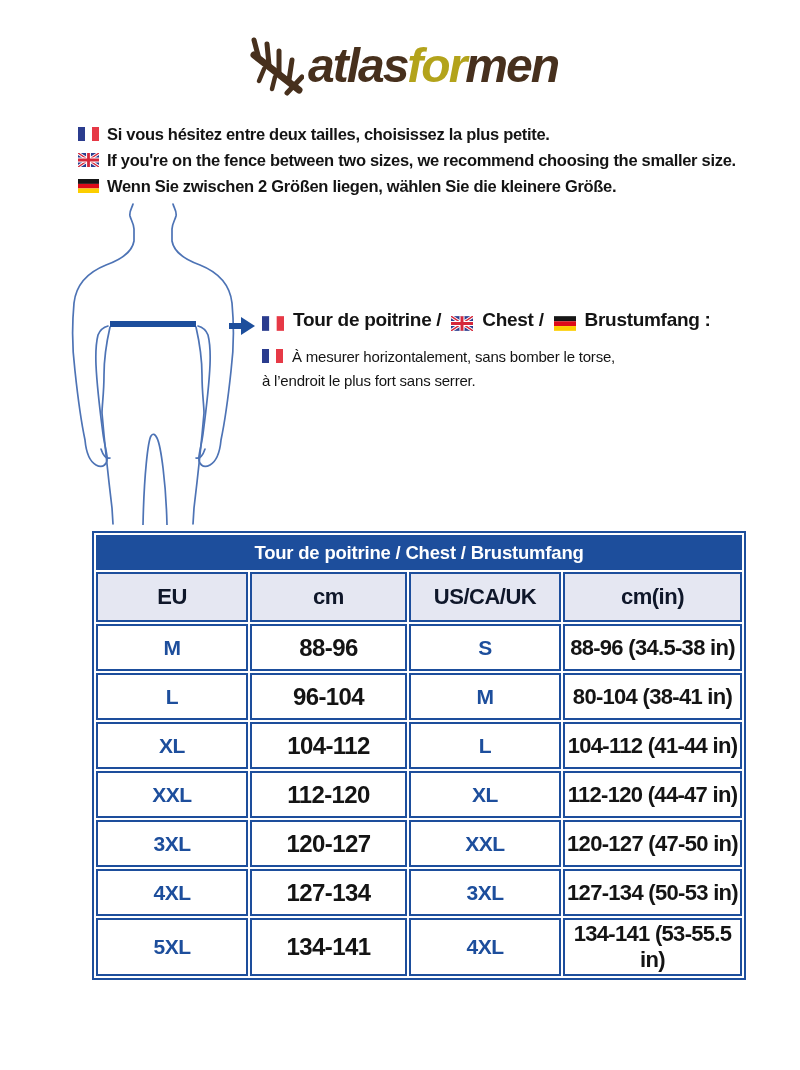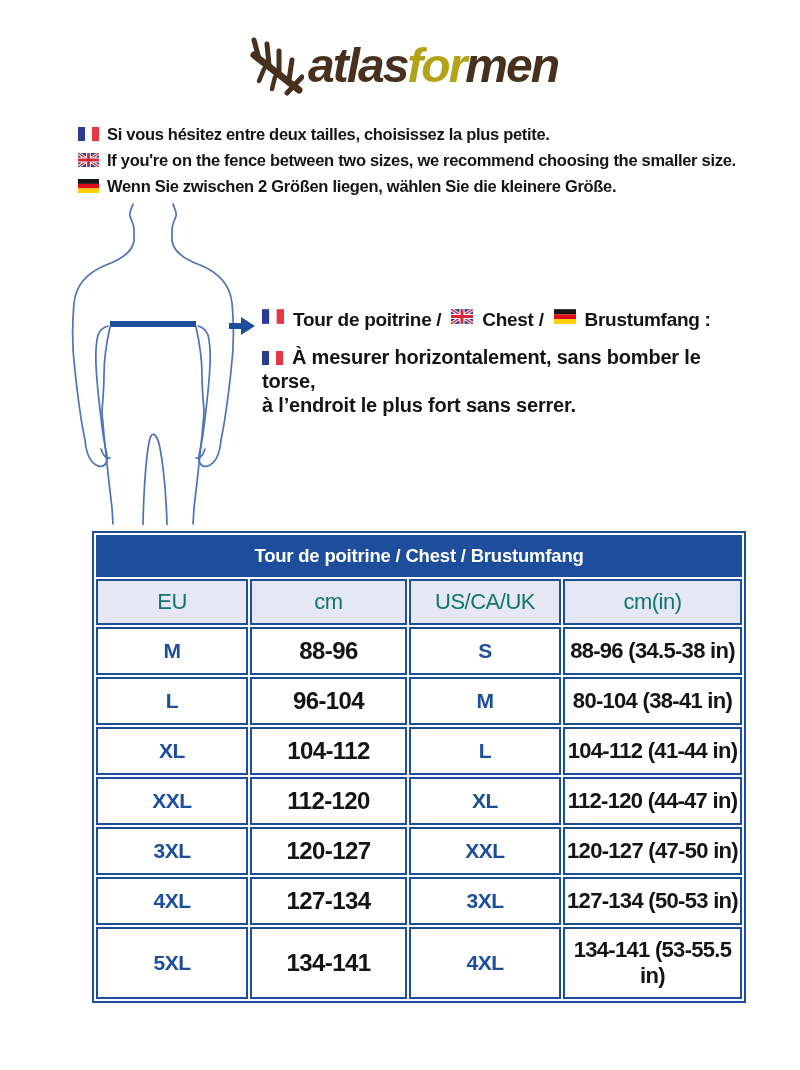--- a/index.html
+++ b/index.html
@@ -24,35 +24,35 @@
   
   .advice{position:absolute;left:70px;top:121px;}
   .advice-line{display:flex;align-items:center;height:26px;font-size:16.5px;font-weight:700;letter-spacing:-0.3px;white-space:nowrap;padding-left:8px;}
   .flag{display:inline-block;width:21px;height:14px;margin-right:8px;flex:0 0 auto;}
   .flag svg{display:block;width:100%;height:100%;}
   
   .figure-svg{position:absolute;left:48px;top:203px;}
   .arrow-svg{position:absolute;left:229px;top:315px;}
   
   .measure{position:absolute;left:262px;top:309px;width:492px;}
-  .m-heading{display:flex;align-items:flex-start;font-size:19px;font-weight:800;letter-spacing:-0.3px;white-space:nowrap;}
+  .m-heading{display:flex;align-items:flex-end;font-size:19px;font-weight:800;letter-spacing:-0.3px;white-space:nowrap;}
   .m-heading .flag{width:22px;height:15px;margin-right:9px;}
   .m-heading .seg{margin-right:10px;}
-  .m-para{margin:11px 0 0;font-size:20px;font-weight:700;line-height:24px;letter-spacing:-0.2px;white-space:pre-line;}
+  .m-para{margin:11px 0 0;font-size:15px;font-weight:400;line-height:24px;letter-spacing:-0.2px;white-space:pre-line;}
   .m-para:first-of-type{margin-top:14px;}
   .m-para .flag{vertical-align:-1px;margin-right:9px;}
   
   table.size-table{
     position:absolute;left:92px;top:531px;width:645px;
     border-collapse:separate;border-spacing:2px;
     border:2.5px solid var(--blue);background:#fff;table-layout:fixed;
   }
-  .size-table th,.size-table td{border:2px solid var(--blue);text-align:center;padding:8px 2px;overflow:hidden;}
+  .size-table th,.size-table td{border:2px solid var(--blue);text-align:center;padding:1px 2px;overflow:hidden;}
   .tbl-title{height:35px;background:var(--blue);color:#fff;font-size:18.5px;font-weight:700;letter-spacing:-0.2px;}
-  .col-head th{height:38px;background:var(--head-bg);font-weight:400;font-size:22px;color:#0f766e;letter-spacing:-0.5px;}
+  .col-head th{height:50px;background:var(--head-bg);font-weight:700;font-size:22px;color:#0f172a;letter-spacing:-0.5px;}
   .size-table td{height:47px;}
   td.c-blue{color:var(--blue);font-size:21px;font-weight:800;letter-spacing:-0.5px;}
   td.c-dark{color:var(--ink);font-size:24px;font-weight:700;letter-spacing:-0.6px;}
   .size-table td:nth-child(4){font-size:22px;letter-spacing:-0.7px;}
 </style>
 </head>
 <body>
 
 <div class="page">
 

